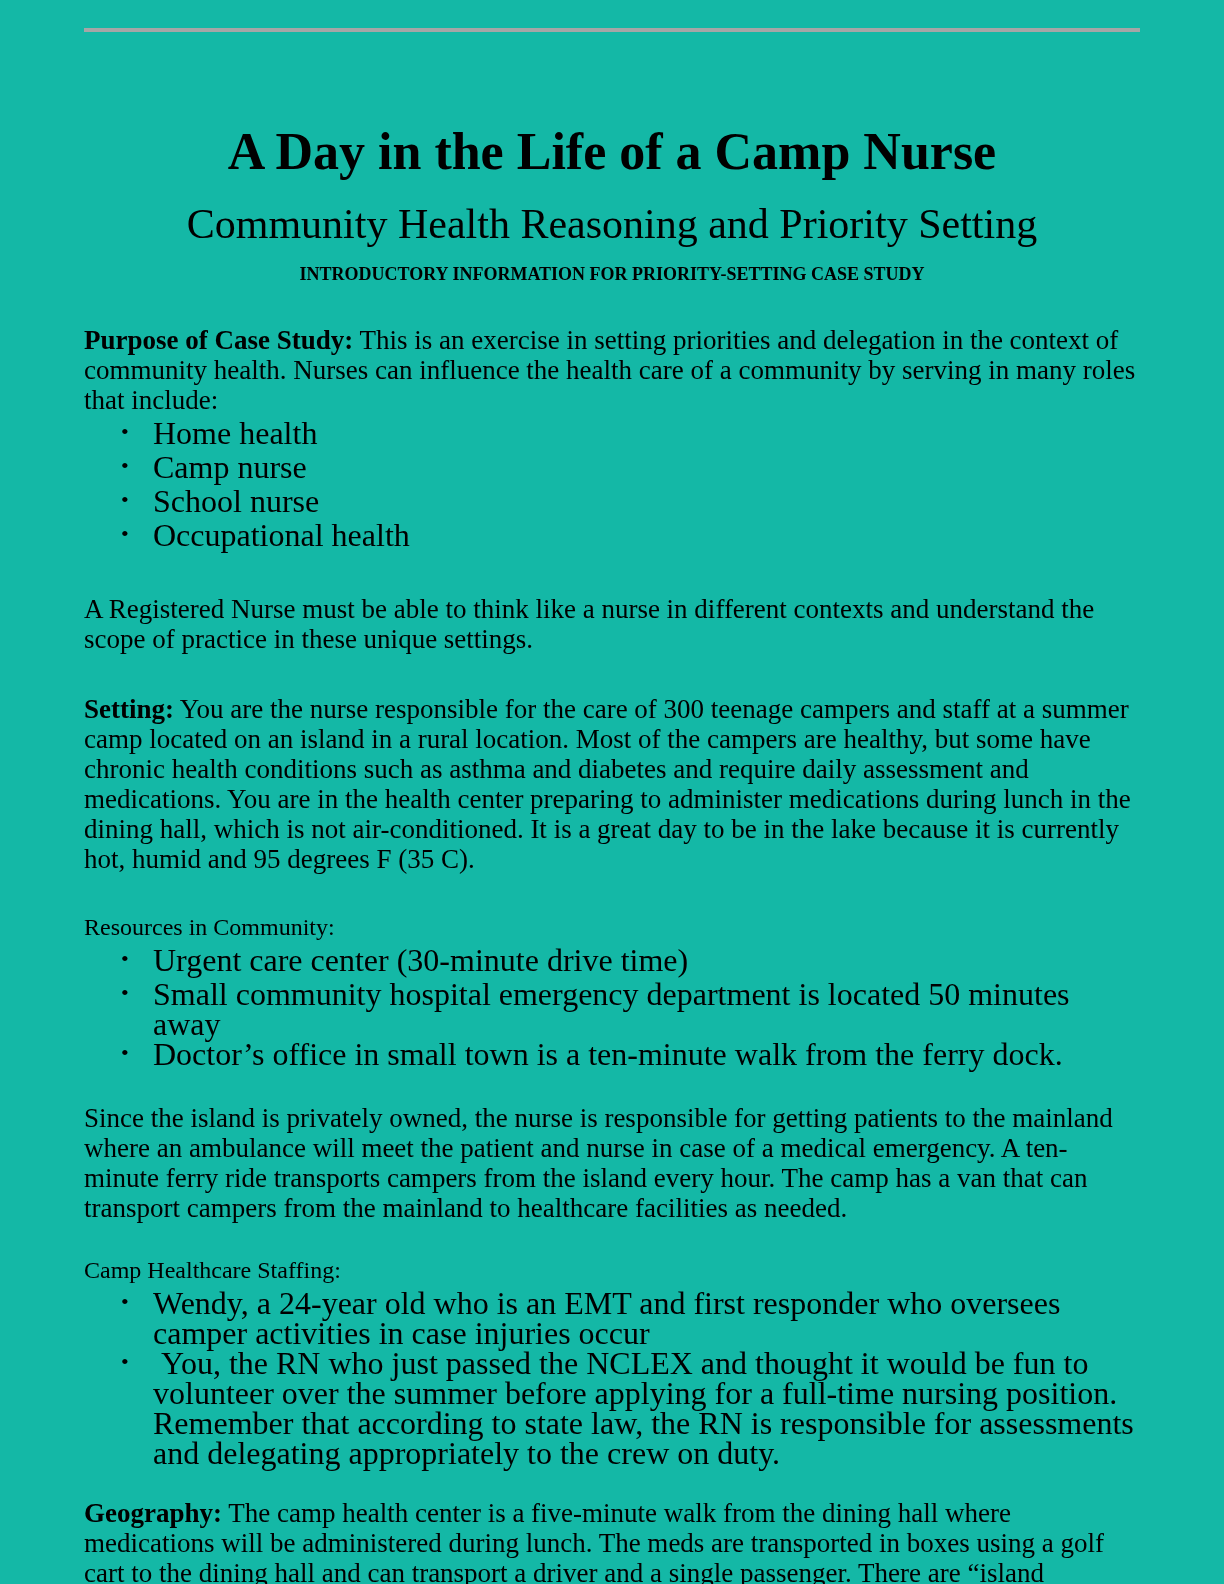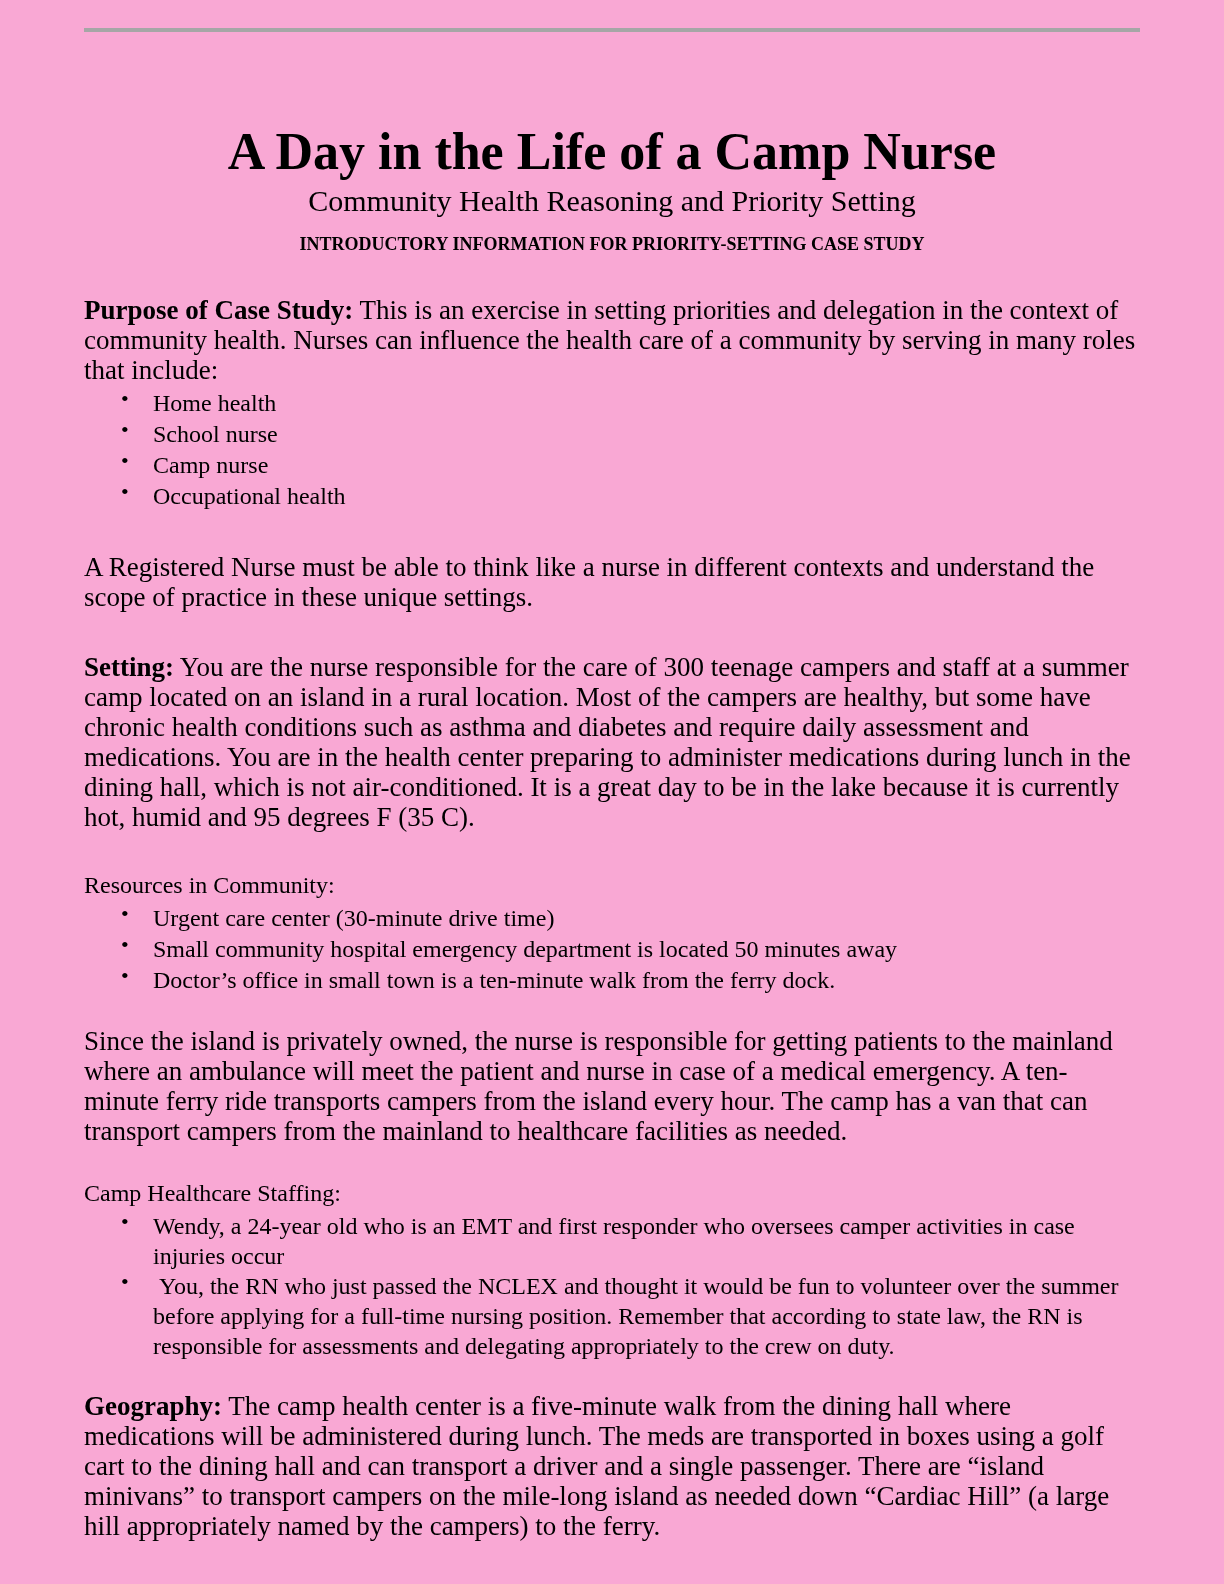--- a/index.html
+++ b/index.html
@@ -1,43 +1,43 @@
 <!DOCTYPE html>
 <html><head>
 <meta charset="utf-8">
 <style>
   html, body { margin: 0; padding: 0; background: #ffffff; }
   .page {
     width: 1224px;
     height: 1584px;
-    background: #f9a8d4;
+    background: #14b8a6;
     color: #000000;
     font-family: "Liberation Serif", serif;
     box-sizing: border-box;
     padding: 0 84px;
     overflow: hidden;
     position: relative;
   }
   .rule {
     height: 4px;
     background: #a6a6a6;
     margin-top: 28px;
   }
   .doc-header { text-align: center; }
   .title {
     font-size: 52px;
     font-weight: 700;
     line-height: 1.15;
     margin: 90px 0 0 0;
   }
   .subtitle {
-    font-size: 30px;
+    font-size: 42px;
     font-weight: 400;
     line-height: 1.15;
-    margin: 2px 0 0 0;
+    margin: 18px 0 0 0;
   }
   .kicker {
     font-size: 18px;
     font-weight: 700;
     margin: 16px 0 0 0;
   }
   .para {
     font-size: 27px;
     line-height: 30px;
     margin: 40px 0 0 0;
@@ -49,21 +49,21 @@
     font-weight: 400;
     margin: 38px 0 0 0;
   }
   ul.bullets {
     list-style: none;
     margin: 3px 0 0 0;
     padding: 0 0 0 36px;
   }
   .bullet {
     display: flex;
-    font-size: 24px;
+    font-size: 32px;
     line-height: 30px;
   }
   .marker { flex: 0 0 33px; }
   .marker::before {
     content: "\2022";
     font-size: 22px;
     position: relative;
     top: -5px;
     left: 1px;
   }
@@ -96,25 +96,25 @@
     <span>This is an exercise in setting priorities and delegation in the context of community health. Nurses can influence the health care of a community by serving in many roles that include:</span>
   </p>
 
   <ul class="bullets">
     <li class="bullet">
       <span class="marker"></span>
       <span class="bullet-text">Home health</span>
     </li>
     <li class="bullet">
       <span class="marker"></span>
-      <span class="bullet-text">School nurse</span>
+      <span class="bullet-text">Camp nurse</span>
     </li>
     <li class="bullet">
       <span class="marker"></span>
-      <span class="bullet-text">Camp nurse</span>
+      <span class="bullet-text">School nurse</span>
     </li>
     <li class="bullet">
       <span class="marker"></span>
       <span class="bullet-text">Occupational health</span>
     </li>
   </ul>
 
   <p class="para mt-42">A Registered Nurse must be able to think like a nurse in different contexts and understand the scope of practice in these unique settings.</p>
 
   <p class="para mt-42">

